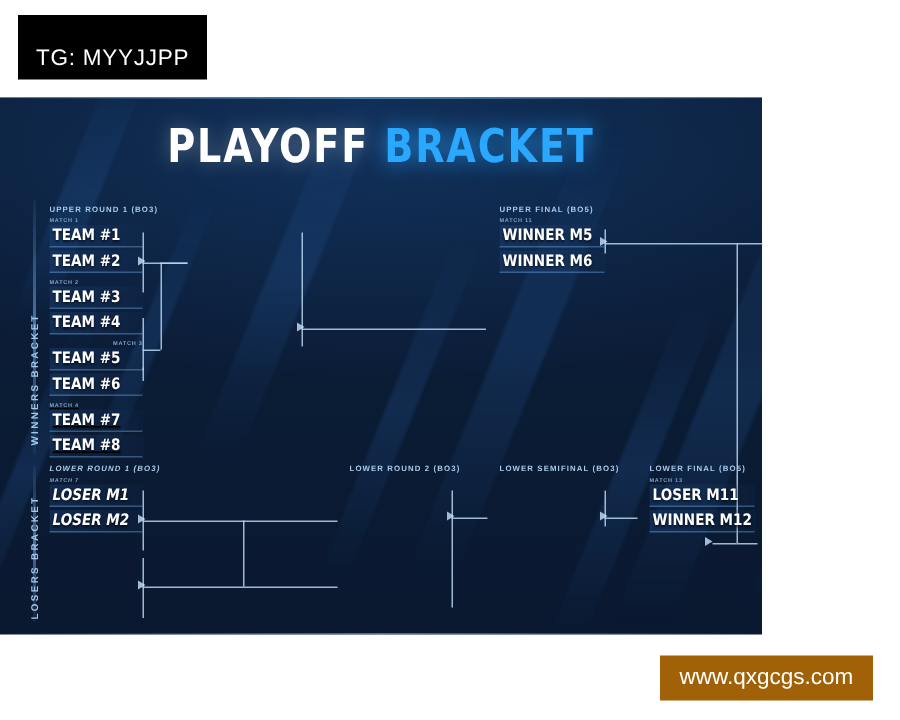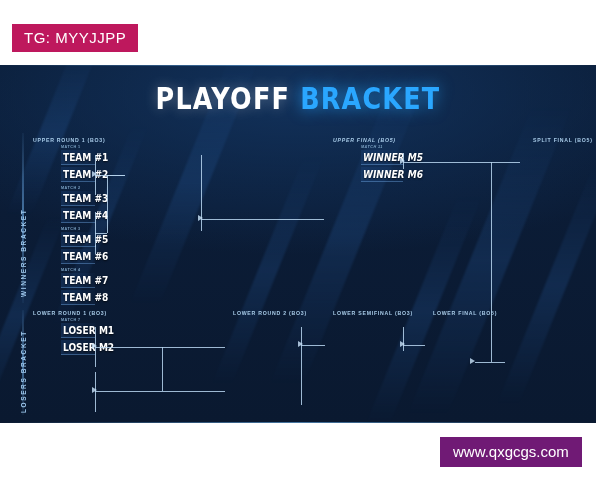--- a/index.html
+++ b/index.html
@@ -6,39 +6,39 @@
   html, body {
     width: 600px; height: 480px;
     background: #ffffff;
     font-family: "Liberation Sans", sans-serif;
     overflow: hidden;
   }
   #stage { position: relative; width: 600px; height: 480px; background: #ffffff; }
 
   
   .tag-box {
-    position: absolute; left: 12px; top: 24px;
-    background: #be185d; color: #ffffff;
+    position: absolute; left: 12px; top: 10px;
+    background: #000000; color: #ffffff;
     font-size: 15px; letter-spacing: .5px;
-    padding: 5px 12px 6px 12px;
+    padding: 20px 12px 6px 12px;
     white-space: nowrap;
   }
 
   
   .url-box {
     position: absolute; left: 440px; top: 437px;
-    background: #701a75; color: #ffffff;
+    background: #a16207; color: #ffffff;
     font-size: 15px; padding: 6px 13px 7px 13px;
     white-space: nowrap;
   }
 
   
   .poster {
     position: absolute; left: 0; top: 65px;
-    width: 596px; height: 358px;
+    width: 508px; height: 358px;
     background:
       radial-gradient(ellipse 700px 260px at 50% 8%, #12325c 0%, rgba(10,28,56,0) 62%),
       linear-gradient(180deg, #0a1b34 0%, #0b1c36 40%, #0a1930 100%);
     overflow: hidden;
   }
   
   .streaks { position: absolute; inset: 0; opacity: .55; }
   .streak {
     position: absolute; background: linear-gradient(180deg, rgba(40,95,165,.00), rgba(45,105,180,.38), rgba(40,95,165,.00));
     transform: skewX(-22deg); filter: blur(1.2px);
@@ -76,21 +76,21 @@
     white-space: nowrap;
   }
 
   
   .round { position: absolute; }
   .round-title {
     font-size: 5.2px; font-weight: bold; letter-spacing: .75px;
     color: #a8cbe8; white-space: nowrap; margin-bottom: 2px;
     text-transform: uppercase;
   }
-  .match { position: relative; margin-left: 28px; }
+  .match { position: relative; }
   .match-label {
     font-size: 3.7px; font-weight: bold; letter-spacing: .5px;
     color: #7fa6c8; white-space: nowrap; margin-bottom: 1px;
     text-transform: uppercase;
   }
   .slot {
     position: relative;
     height: 15px;
     display: flex; align-items: center;
     padding-left: 2px;
@@ -173,31 +173,31 @@
       <div class="match" style="margin-top:4px;">
         <div class="match-label">MATCH 2</div>
         <div class="slot">
             <span>TEAM #3</span>
           </div>
         <div class="slot">
             <span>TEAM #4</span>
           </div>
       </div>
 
-      <div class="match" style="margin-top:4px;">
+      <div class="match" style="margin-top:4px;text-align:right;">
         <div class="match-label">MATCH 3</div>
         <div class="slot">
             <span>TEAM #5</span>
           </div>
         <div class="slot">
             <span>TEAM #6</span>
           </div>
       </div>
 
-      <div class="match" style="margin-top:4px;">
+      <div class="match" style="margin-top:4px;text-decoration:underline;">
         <div class="match-label">MATCH 4</div>
         <div class="slot">
             <span>TEAM #7</span>
           </div>
         <div class="slot">
             <span>TEAM #8</span>
           </div>
       </div>
     </div>
 
@@ -210,21 +210,21 @@
     <div class="conn v" style="left:107px; top:110px; height:58px;"></div>
     <div class="conn h" style="left:107px; top:110px; width:18px;"></div>
 
     <div class="conn v" style="left:95px; top:180px; height:2px;"></div>
 
 
     <div class="conn v" style="left:201px; top:90px;  height:76px;"></div>
     <div class="arrow" style="left:198px; top:150px;"></div>
     <div class="conn h" style="left:201px; top:154px; width:123px;"></div>
 
-    <div class="round" style="left:333px; top:72px; width:70px;font-style:italic;">
+    <div class="round" style="left:333px; top:72px; width:70px;">
       <div class="round-title">UPPER FINAL (BO5)</div>
       <div class="match">
         <div class="match-label">MATCH 11</div>
         <div class="slot">
             <span>WINNER M5</span>
           </div>
         <div class="slot">
             <span>WINNER M6</span>
           </div>
       </div>
@@ -235,21 +235,21 @@
     <div class="conn h" style="left:403px; top:97px; width:88px;"></div>
 
     <div class="conn v" style="left:491px; top:97px; height:200px;"></div>
     <div class="conn h" style="left:491px; top:97px; width:29px;"></div>
     <div class="conn h" style="left:491px; top:297px; width:14px;"></div>
 
     <div class="round" style="left:533px; top:72px; width:66px;">
       <div class="round-title">SPLIT FINAL (BO5)</div>
     </div>
 
-    <div class="round" style="left:33px; top:245px; width:62px;">
+    <div class="round" style="left:33px; top:245px; width:62px;font-style:italic;">
       <div class="round-title">LOWER ROUND 1 (BO3)</div>
 
       <div class="match">
         <div class="match-label">MATCH 7</div>
         <div class="slot">
             <span>LOSER M1</span>
           </div>
         <div class="slot">
             <span>LOSER M2</span>
           </div>
@@ -280,20 +280,29 @@
     <div class="round" style="left:333px; top:245px; width:70px;">
       <div class="round-title">LOWER SEMIFINAL (BO3)</div>
     </div>
 
     <div class="conn v" style="left:403px; top:262px; height:24px;"></div>
     <div class="arrow" style="left:400px; top:276px;"></div>
     <div class="conn h" style="left:403px; top:280px; width:22px;"></div>
 
     <div class="round" style="left:433px; top:245px; width:70px;">
       <div class="round-title">LOWER FINAL (BO5)</div>
+      <div class="match">
+        <div class="match-label">MATCH 13</div>
+        <div class="slot">
+            <span>LOSER M11</span>
+          </div>
+        <div class="slot">
+            <span>WINNER M12</span>
+          </div>
+      </div>
     </div>
 
     <div class="arrow" style="left:470px; top:293px;"></div>
     <div class="conn h" style="left:475px; top:297px; width:16px;"></div>
 
   </div>
 
   <div class="url-box">www.qxgcgs.com</div>
 
 </div>

